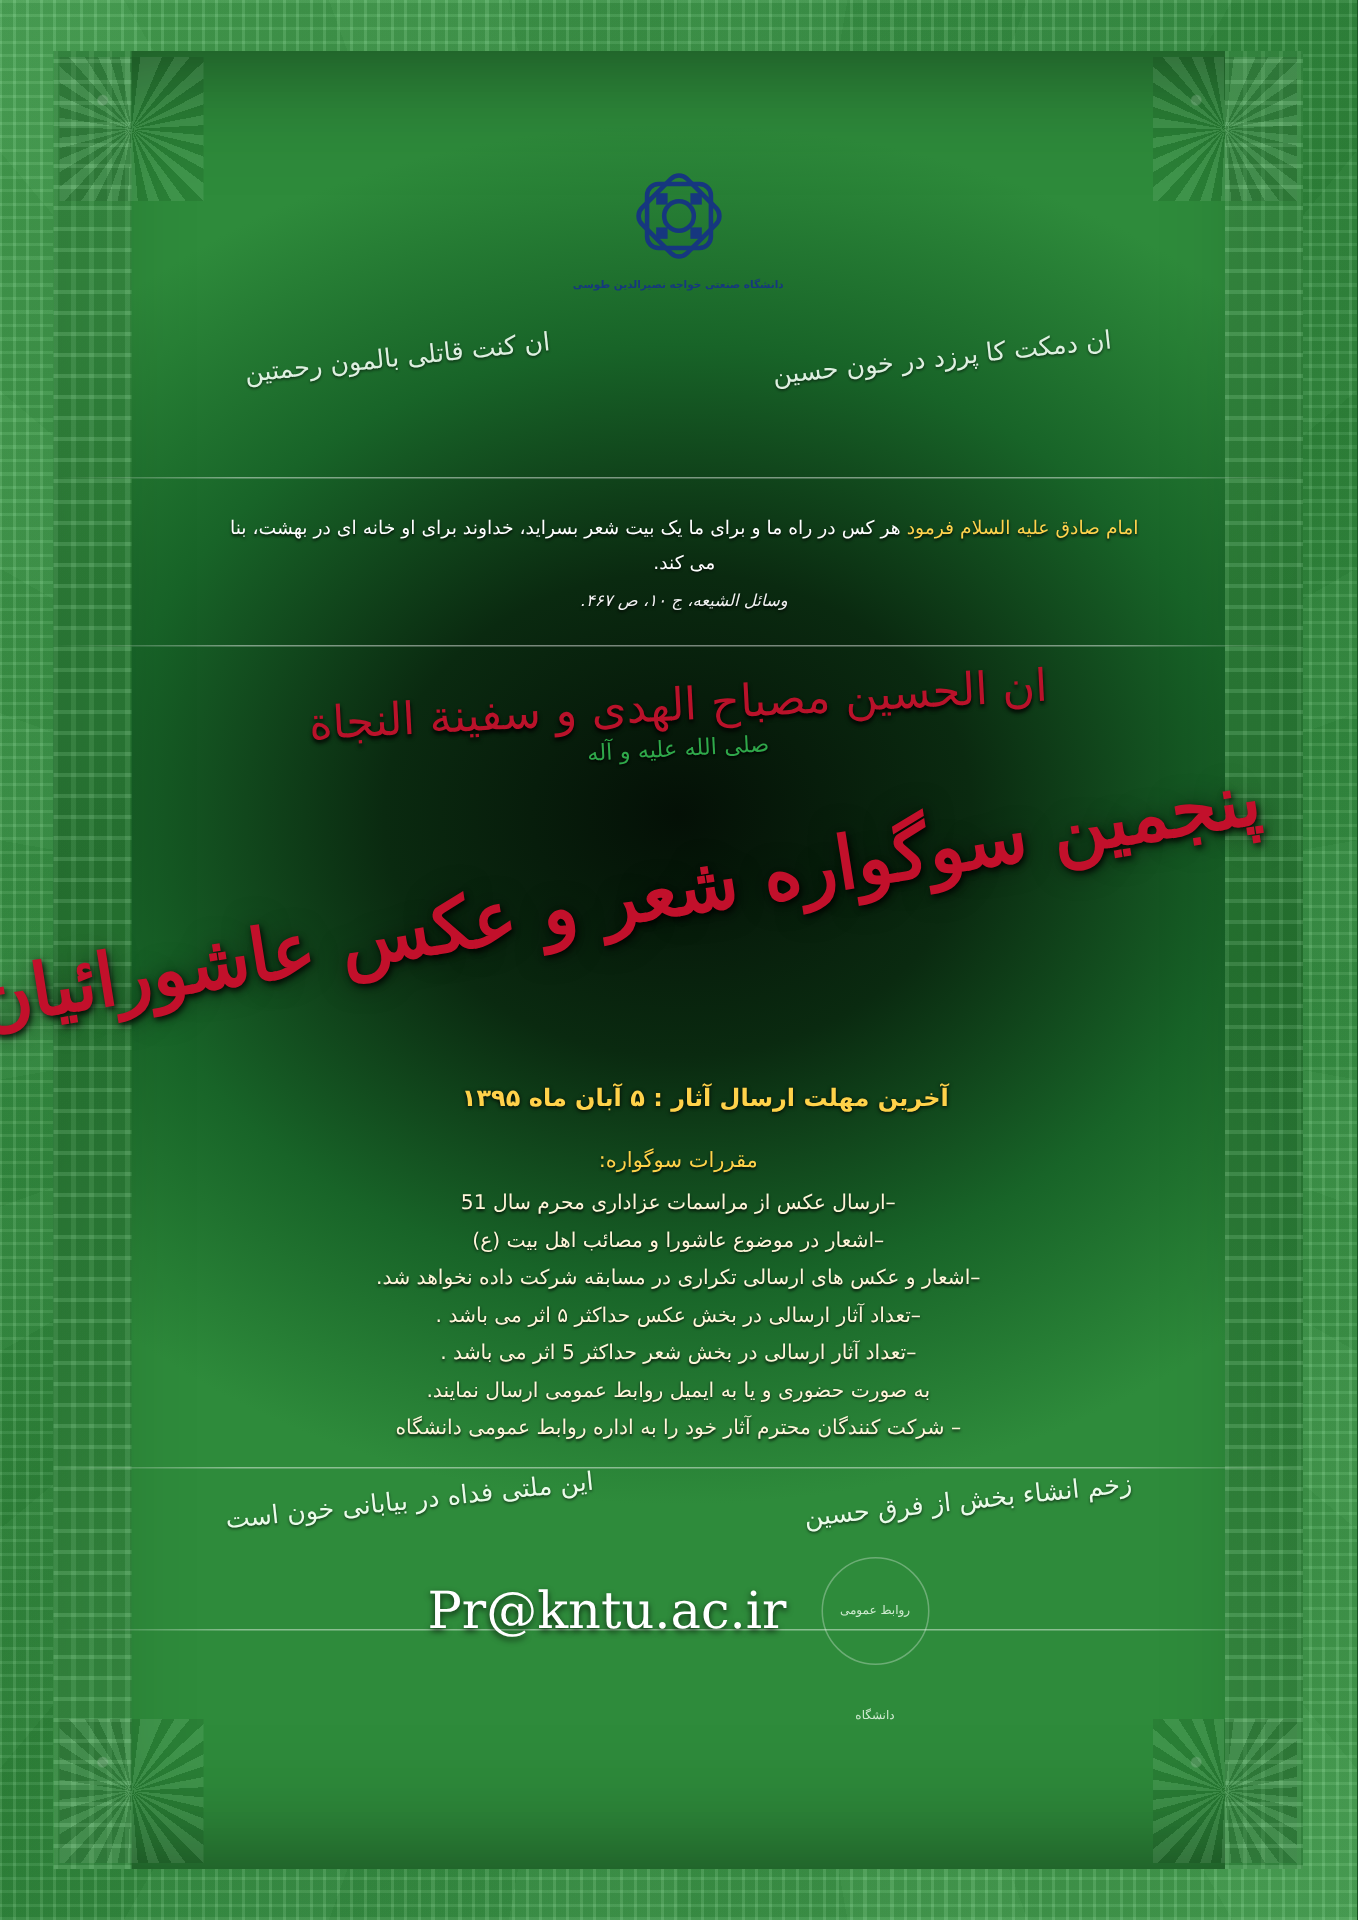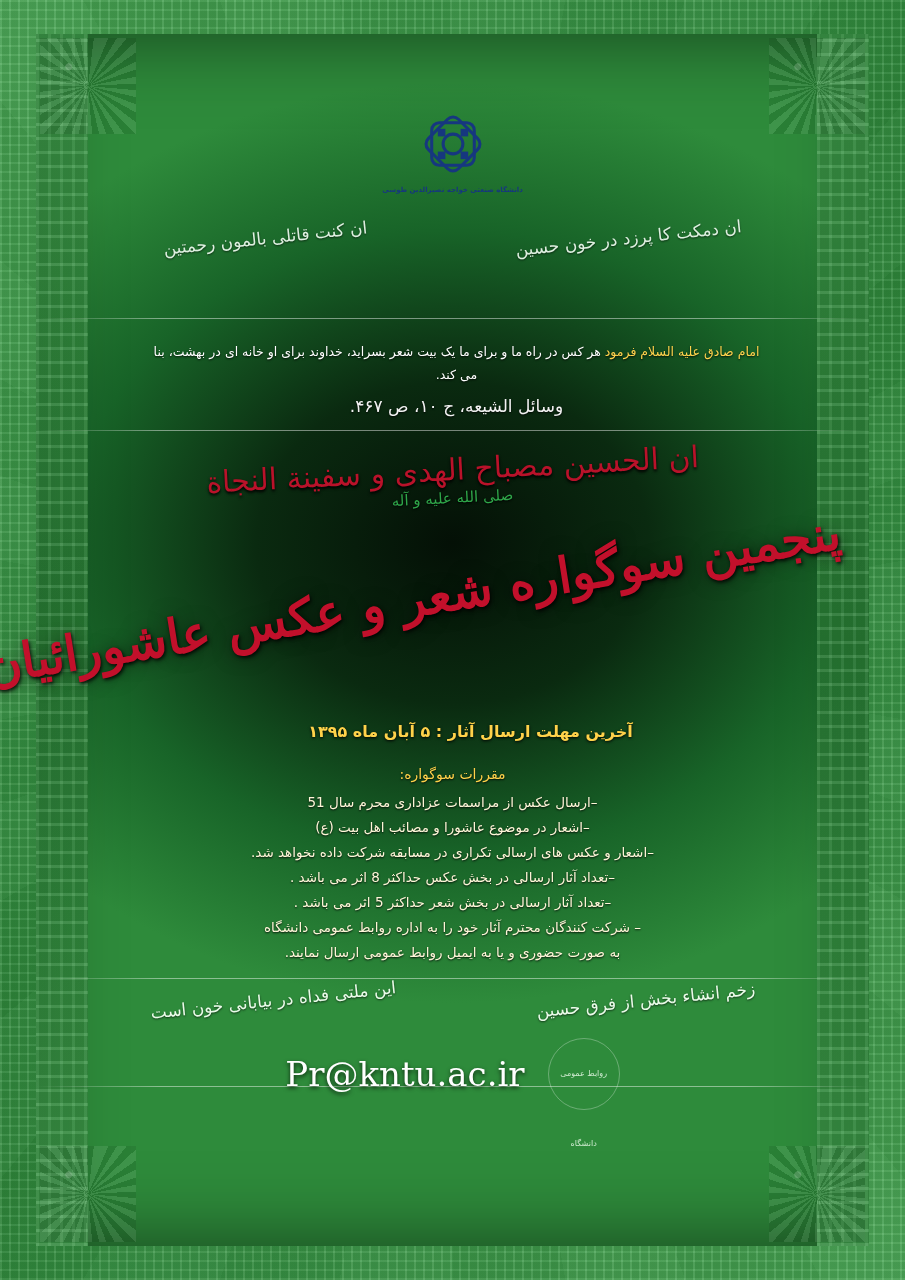--- a/index.html
+++ b/index.html
@@ -133,21 +133,21 @@
     position: absolute;
     top: 340px;
     left: 150px; right: 142px;
     text-align: center;
     line-height: 1.85;
     font-size: 12.5px;
     color: #ffffff;
     text-shadow: 0 1px 2px rgba(0,0,0,.8);
   }
   .hadith .attr { color: #ffd34d; }
-  .hadith .src { display: block; margin-top: 5px; font-size: 17px; color: #f2f2f2; }
+  .hadith .src { display: block; margin-top: 5px; font-size: 11px; color: #f2f2f2; font-style: italic; }
 
   .arabic-art {
     position: absolute;
     top: 452px;
     left: 0; right: 0;
     text-align: center;
   }
   .arabic-art .line1 {
     font-family: "DejaVu Serif", "Liberation Serif", serif;
     font-size: 30px;
@@ -313,24 +313,24 @@
       <div class="t">پنجمین سوگواره شعر و عکس عاشورائیان</div>
     </div>
 
     <div class="deadline">آخرین مهلت ارسال آثار : ۵ آبان ماه ۱۳۹۵</div>
 
     <div class="rules">
       <div class="rules-title">مقررات سوگواره:</div>
       <span class="r">–ارسال عکس از مراسمات عزاداری محرم سال 51</span>
       <span class="r">–اشعار در موضوع عاشورا و مصائب اهل بیت (ع)</span>
       <span class="r">–اشعار و عکس های ارسالی تکراری در مسابقه شرکت داده نخواهد شد.</span>
-      <span class="r">–تعداد آثار ارسالی در بخش عکس حداکثر 8 اثر می باشد .</span>
+      <span class="r">–تعداد آثار ارسالی در بخش عکس حداکثر ۵ اثر می باشد .</span>
       <span class="r">–تعداد آثار ارسالی در بخش شعر حداکثر 5 اثر می باشد .</span>
+      <span class="r">به صورت حضوری و یا به ایمیل روابط عمومی ارسال نمایند.</span>
       <span class="r">– شرکت کنندگان محترم آثار خود را به اداره روابط عمومی دانشگاه</span>
-      <span class="r">به صورت حضوری و یا به ایمیل روابط عمومی ارسال نمایند.</span>
     </div>
 
     <div class="bottom-calligraphy">
       <span>زخم انشاء بخش از فرق حسین</span>
       <span>این ملتی فداه در بیابانی خون است</span>
     </div>
 
     <div class="footer">
       <span class="stamp">روابط عمومی دانشگاه</span>
       <span class="email">Pr@kntu.ac.ir</span>

